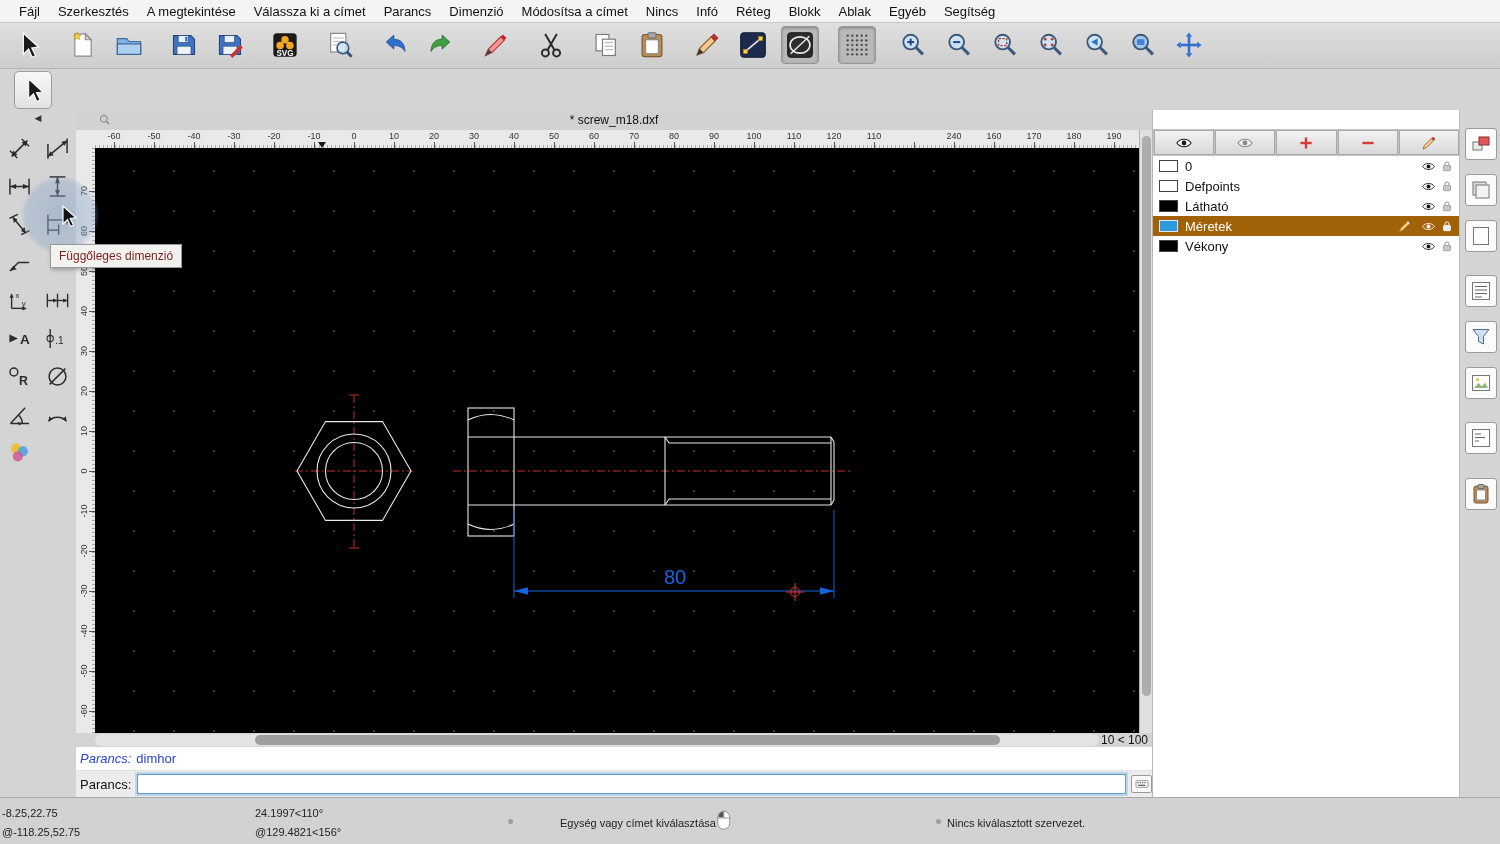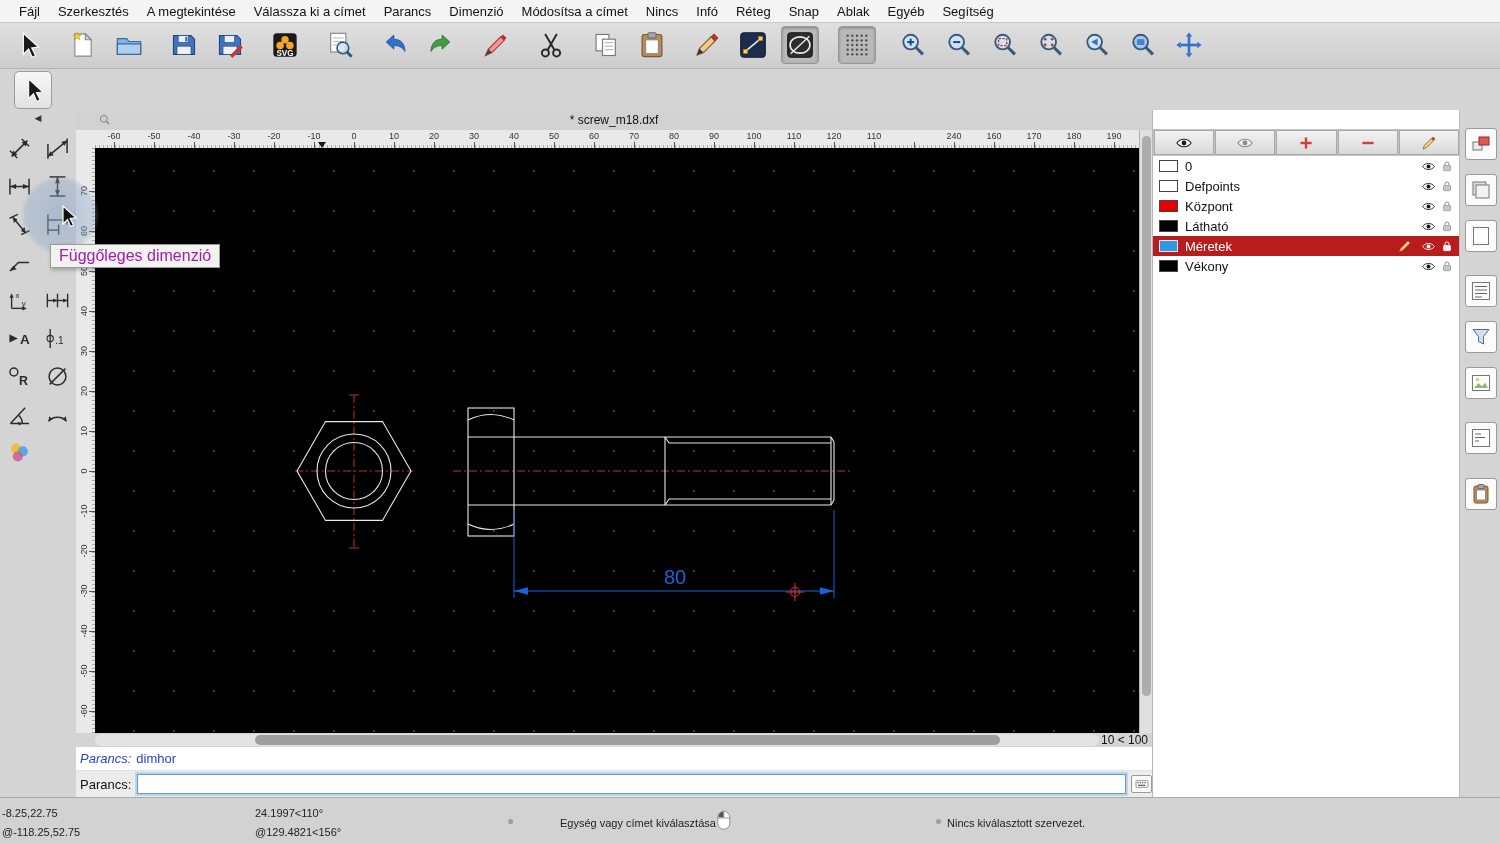--- a/index.html
+++ b/index.html
@@ -27,21 +27,21 @@
   .left-panel{position:absolute;left:0;top:110px;width:76px;height:687px;background:#d4d4d4;}
   .collapse-bar{height:16px;display:flex;align-items:center;justify-content:center;font-size:9px;color:#333;}
   .tool-grid{display:grid;grid-template-columns:34px 34px;gap:4px;padding:5px 2px;}
   .ltool{width:34px;height:34px;display:flex;align-items:center;justify-content:center;border-radius:3px;}
   .ltool .icon{width:27px;height:27px;}
   .ltool.empty{visibility:hidden;}
 
   
   .locate-circle{position:absolute;left:21px;top:176px;width:78px;height:78px;border-radius:50%;background:radial-gradient(circle,rgba(135,165,200,.55) 0%,rgba(135,165,200,.35) 62%,rgba(135,165,200,0) 72%);z-index:30;pointer-events:none;}
   .cursor{position:absolute;left:55px;top:204px;width:24px;height:24px;z-index:32;pointer-events:none;}
-  .tooltip{position:absolute;left:50px;top:244px;height:20px;padding:1px 8px;background:#f2f2ef;border:1px solid #9a9a9a;box-shadow:1px 2px 4px rgba(0,0,0,.25);font-size:16px;color:#a21caf;display:flex;align-items:center;z-index:31;white-space:nowrap;}
+  .tooltip{position:absolute;left:50px;top:244px;height:20px;padding:1px 8px;background:#f2f2ef;border:1px solid #9a9a9a;box-shadow:1px 2px 4px rgba(0,0,0,.25);font-size:12px;color:#7f1d1d;display:flex;align-items:center;z-index:31;white-space:nowrap;}
 
   
   .doc-titlebar{position:absolute;left:76px;top:110px;width:1076px;height:20px;background:#d2d2d2;border-bottom:1px solid #bcbcbc;display:flex;align-items:center;justify-content:center;font-size:12px;color:#111;}
   .doc-titlebar .icon{position:absolute;left:22px;top:3px;width:14px;height:14px;}
   .ruler-corner{position:absolute;left:76px;top:130px;width:19px;height:18px;background:#e9e9e9;border-bottom:1px solid #9a9a9a;border-right:1px solid #bbb;}
   .h-ruler{position:absolute;left:95px;top:130px;width:1044px;height:18px;background:#e9e9e9;border-bottom:1px solid #9a9a9a;overflow:hidden;}
   .h-minor{position:absolute;left:0;right:0;bottom:0;height:3px;background:repeating-linear-gradient(90deg,#a8a8a8 0 1px,transparent 1px 4px);}
   .hlabel{position:absolute;top:1px;transform:translateX(-50%);font-size:9px;color:#333;}
   .htick{position:absolute;bottom:0;width:1px;height:6px;background:#555;}
   .ruler-marker{position:absolute;bottom:0;width:0;height:0;border-left:4px solid transparent;border-right:4px solid transparent;border-top:6px solid #1a1a1a;transform:translateX(-50%);}
@@ -76,21 +76,21 @@
 
   
   .layers-panel{position:absolute;left:1152px;top:110px;width:307px;height:687px;background:#fff;border-left:1px solid #b6b6b6;}
   .lp-titlebar{position:absolute;left:0;top:0;width:100%;height:19px;background:#d0d0d0;border-bottom:1px solid #b6b6b6;display:flex;align-items:center;justify-content:center;font-size:12px;color:#111;}
   .lp-btn{position:absolute;top:3px;width:13px;height:13px;}
   .lp-toolbar{position:absolute;left:0;top:19px;width:100%;height:27px;background:#c6c6c6;display:grid;grid-template-columns:repeat(5,1fr);gap:1px;padding:1px;box-sizing:border-box;}
   .lp-tbtn{background:linear-gradient(#f2f2f2,#d9d9d9);border:1px solid #a8a8a8;display:flex;align-items:center;justify-content:center;}
   .lp-tbtn .icon{width:18px;height:18px;}
   .layer-list{position:absolute;left:0;top:46px;width:100%;bottom:0;background:#fff;overflow:hidden;}
   .layer-row{height:20px;display:flex;align-items:center;padding-left:6px;font-size:13px;color:#111;position:relative;}
-  .layer-row.selected{background:#b91c1c;color:#fff;}
+  .layer-row.selected{background:#a16207;color:#fff;}
   .swatch{width:17px;height:10px;border:1px solid #444;margin-right:7px;flex:none;}
   .layer-row .row-eye{position:absolute;right:24px;top:3px;width:15px;height:15px;}
   .layer-row .row-lock{position:absolute;right:6px;top:3px;width:14px;height:14px;}
   .layer-row .row-pencil{position:absolute;right:48px;top:3px;width:15px;height:15px;}
 
   
   .side-strip{position:absolute;left:1459px;top:110px;width:41px;height:687px;background:#d4d4d4;border-left:1px solid #bdbdbd;}
   .strip-btn{position:absolute;left:5px;width:30px;height:30px;background:#fbfbfb;border:1px solid #9a9a9a;border-radius:3px;display:flex;align-items:center;justify-content:center;}
   .strip-btn .icon{width:24px;height:24px;}
 </style>
@@ -103,21 +103,21 @@
       <div class="menu-item">Fájl</div>
       <div class="menu-item">Szerkesztés</div>
       <div class="menu-item">A megtekintése</div>
       <div class="menu-item">Válassza ki a címet</div>
       <div class="menu-item">Parancs</div>
       <div class="menu-item">Dimenzió</div>
       <div class="menu-item">Módosítsa a címet</div>
       <div class="menu-item">Nincs</div>
       <div class="menu-item">Infó</div>
       <div class="menu-item">Réteg</div>
-      <div class="menu-item">Snap</div>
+      <div class="menu-item">Blokk</div>
       <div class="menu-item">Ablak</div>
       <div class="menu-item">Egyéb</div>
       <div class="menu-item">Segítség</div>
     </div>
 
   <div class="toolbar">
       <div class="tbtn">
         <span class="icon">
           <svg viewBox="0 0 24 24">
             <path d="M8 2 L8 20 L12.5 15.5 L15.5 22.5 L18.5 21 L15.2 14.5 L21 13.8 Z" fill="#1a1a1a" stroke="#fff" stroke-width="1"></path>
@@ -846,36 +846,20 @@
             </svg>
           </span>
           <span class="icon row-lock">
             <svg viewBox="0 0 24 24">
               <rect x="6" y="11" width="12" height="9" rx="1.5" fill="#c9c9c9" stroke="#8a8a8a" stroke-width="1.2"></rect>
               <path d="M8.5 11 V8.5 a3.5 3.5 0 0 1 7 0 V11" fill="none" stroke="#8a8a8a" stroke-width="1.6"></path>
             </svg>
           </span>
         </div>
         <div class="layer-row">
-          <span class="swatch" style="background: rgb(232, 0, 0);"></span>
-          <span>Központ</span>
-          <span class="icon row-eye">
-            <svg viewBox="0 0 24 24">
-              <path d="M2.5 12 C7 5.5 17 5.5 21.5 12 C17 18.5 7 18.5 2.5 12 Z" fill="#fff" stroke="#1a1a1a" stroke-width="1.4"></path>
-              <circle cx="12" cy="12" r="3.2" fill="#1a1a1a"></circle>
-            </svg>
-          </span>
-          <span class="icon row-lock">
-            <svg viewBox="0 0 24 24">
-              <rect x="6" y="11" width="12" height="9" rx="1.5" fill="#c9c9c9" stroke="#8a8a8a" stroke-width="1.2"></rect>
-              <path d="M8.5 11 V8.5 a3.5 3.5 0 0 1 7 0 V11" fill="none" stroke="#8a8a8a" stroke-width="1.6"></path>
-            </svg>
-          </span>
-        </div>
-        <div class="layer-row">
           <span class="swatch" style="background: rgb(0, 0, 0);"></span>
           <span>Látható</span>
           <span class="icon row-eye">
             <svg viewBox="0 0 24 24">
               <path d="M2.5 12 C7 5.5 17 5.5 21.5 12 C17 18.5 7 18.5 2.5 12 Z" fill="#fff" stroke="#1a1a1a" stroke-width="1.4"></path>
               <circle cx="12" cy="12" r="3.2" fill="#1a1a1a"></circle>
             </svg>
           </span>
           <span class="icon row-lock">
             <svg viewBox="0 0 24 24">

